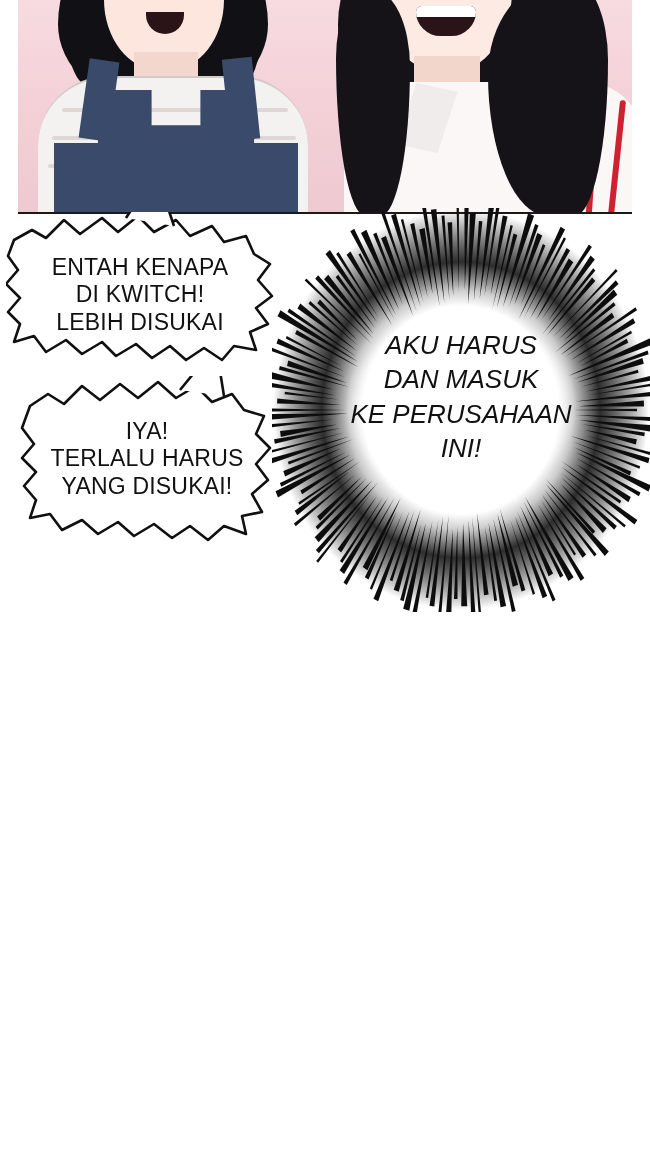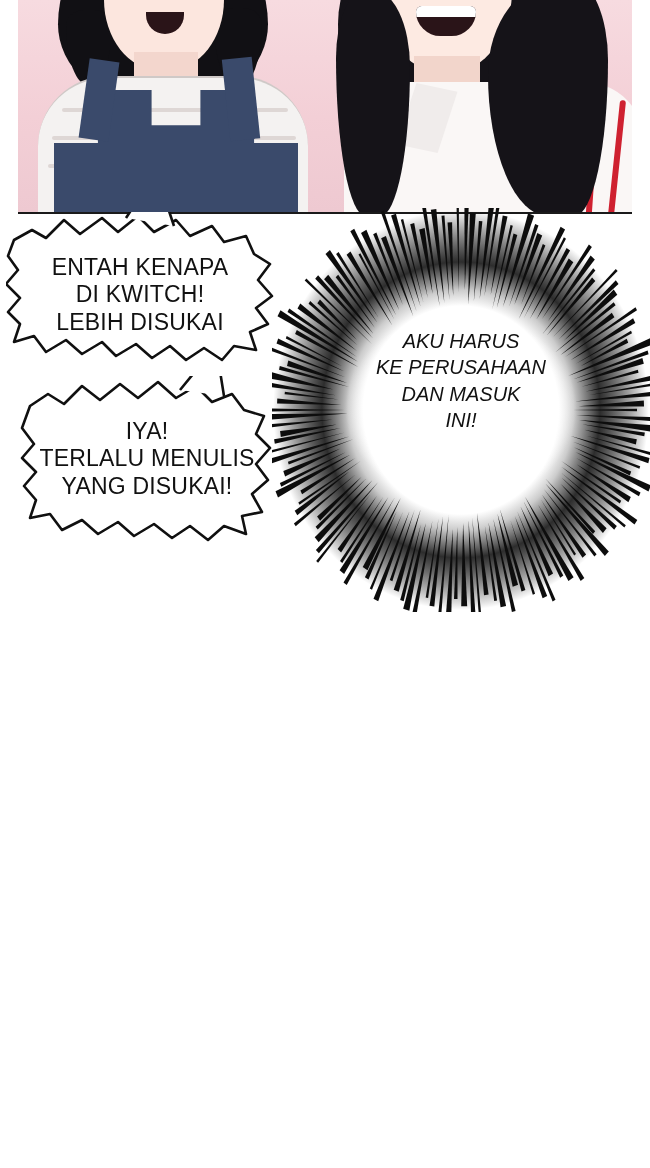--- a/index.html
+++ b/index.html
@@ -313,21 +313,21 @@
     position: absolute;
     inset: 0;
   }
   .burst-text {
     position: absolute;
     left: 48px;
     top: 120px;
     width: 282px;
     text-align: center;
     font-style: italic;
-    font-size: 20px;
+    font-size: 26px;
     line-height: 1.32;
     color: #111111;
     font-family: "Liberation Sans", sans-serif;
   }
   .burst-text .line { display: block; white-space: nowrap; }
 
   .white-space-bottom {
     position: absolute;
     left: 0;
     top: 612px;
@@ -539,22 +539,22 @@
           <polygon points="309.5,178.7 365.9,161.7 366.5,164.7"></polygon>
           <polygon points="313.8,183.4 390.0,165.2 390.8,170.7"></polygon>
           <polygon points="317.6,187.0 384.3,174.7 384.6,177.4"></polygon>
           <polygon points="303.1,193.6 378.2,183.9 378.6,188.3"></polygon>
           <polygon points="306.7,198.3 371.8,192.4 372.0,198.6"></polygon>
         </g>
       <ellipse cx="189" cy="200" rx="116" ry="96" fill="url(#bcore)"></ellipse>
     </svg>
     <div class="burst-text">
       <span class="line">AKU HARUS</span>
+      <span class="line">DAN MASUK</span>
       <span class="line">KE PERUSAHAAN</span>
-      <span class="line">DAN MASUK</span>
       <span class="line">INI!</span>
     </div>
   </div>
 
   <div id="balloon-1" class="balloon">
     <svg class="shape" viewBox="0 0 268 150" xmlns="http://www.w3.org/2000/svg">
       <polygon points="8,28 26,18 40,26 58,8 74,22 96,6 112,20 132,4 148,20 170,8 184,24 206,14 218,30 240,24 248,42 264,52 252,68 266,84 250,96 262,112 244,120 250,138 228,134 216,148 198,136 180,148 164,134 146,146 130,132 110,144 96,130 76,142 60,128 40,140 28,124 8,130 14,112 2,100 14,86 0,72 12,58 2,44" fill="#ffffff" stroke="#101010" stroke-width="2.6" stroke-linejoin="round"></polygon>
       <path d="M120 6 L150 -40 L168 14" fill="#ffffff" stroke="#101010" stroke-width="2.6" stroke-linejoin="round"></path>
     </svg>
     <div class="txt balloon-text">
@@ -564,19 +564,19 @@
     </div>
   </div>
 
   <div id="balloon-2" class="balloon">
     <svg class="shape" viewBox="0 0 254 166" xmlns="http://www.w3.org/2000/svg">
       <polygon points="10,30 28,18 44,28 62,10 80,24 100,8 118,22 138,6 156,22 176,10 192,26 212,18 224,34 244,40 236,58 250,72 236,88 248,104 232,118 242,136 222,140 226,158 204,150 188,164 170,150 152,162 134,148 114,160 98,146 78,158 62,144 42,154 30,138 10,142 16,124 4,110 16,96 2,82 14,68 2,52" fill="#ffffff" stroke="#101010" stroke-width="2.6" stroke-linejoin="round"></polygon>
       <path d="M160 14 L196 -30 L204 20" fill="#ffffff" stroke="#101010" stroke-width="2.6" stroke-linejoin="round"></path>
     </svg>
     <div class="txt balloon-text">
       <span class="line">IYA!</span>
-      <span class="line">TERLALU MENULIS</span>
+      <span class="line">TERLALU HARUS</span>
       <span class="line">YANG DISUKAI!</span>
     </div>
   </div>
 
   <div class="white-space-bottom"></div>
 </div>
 
 </body></html>

